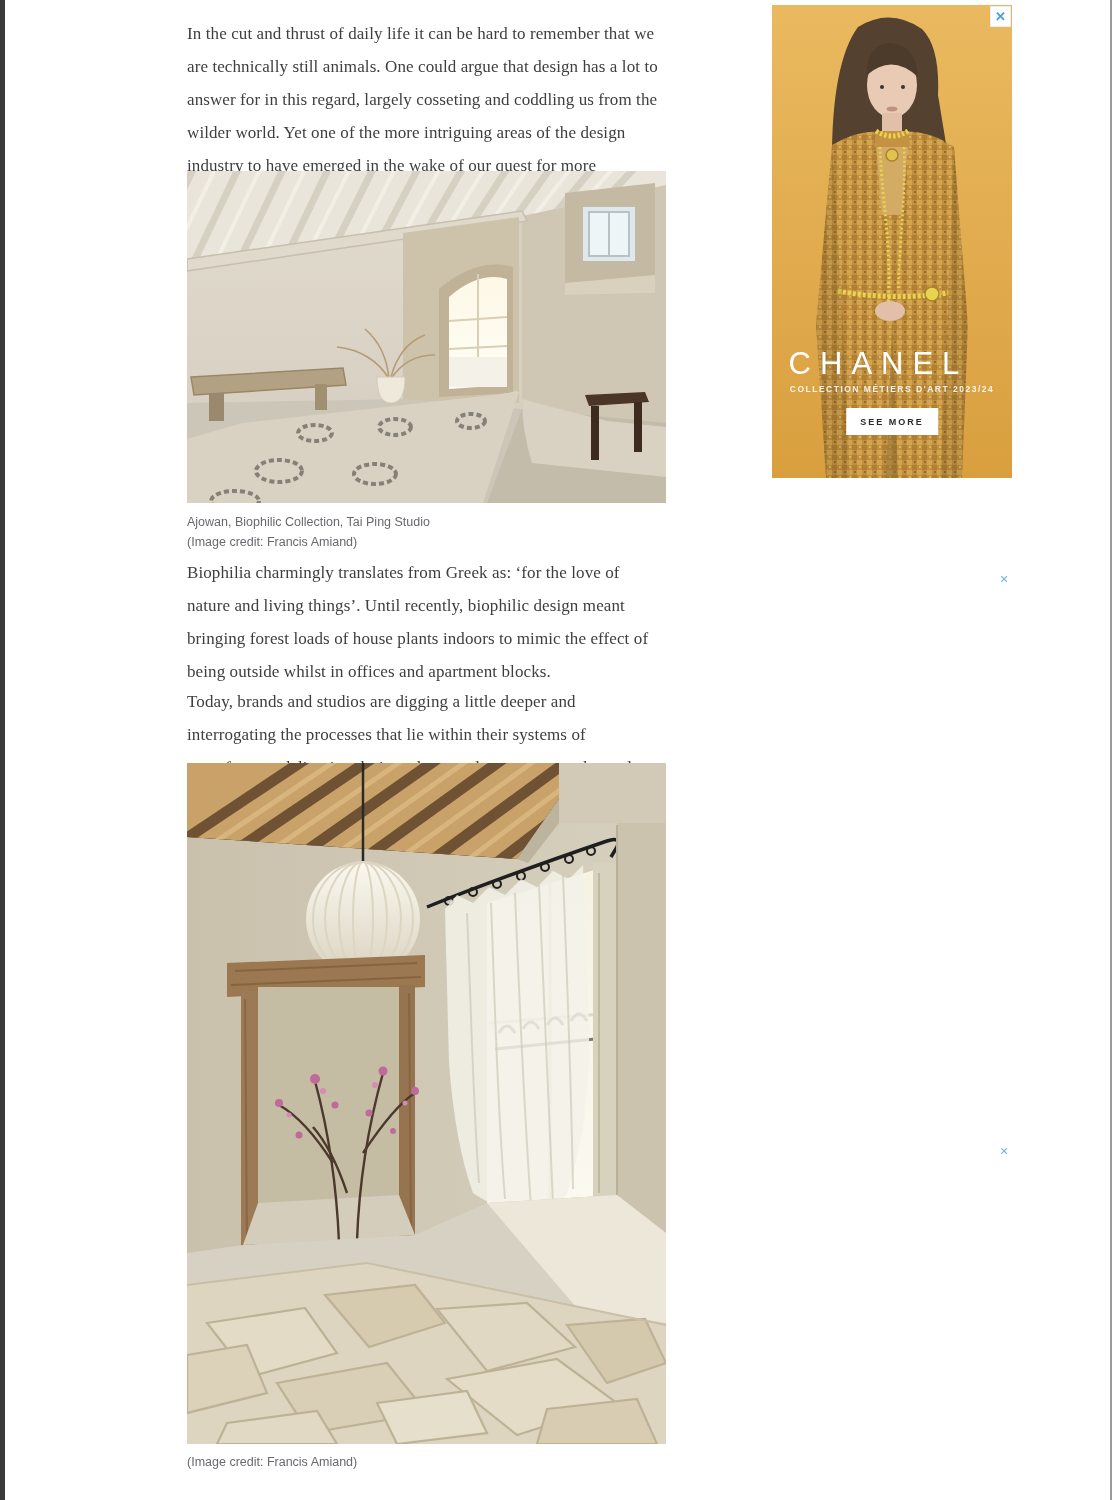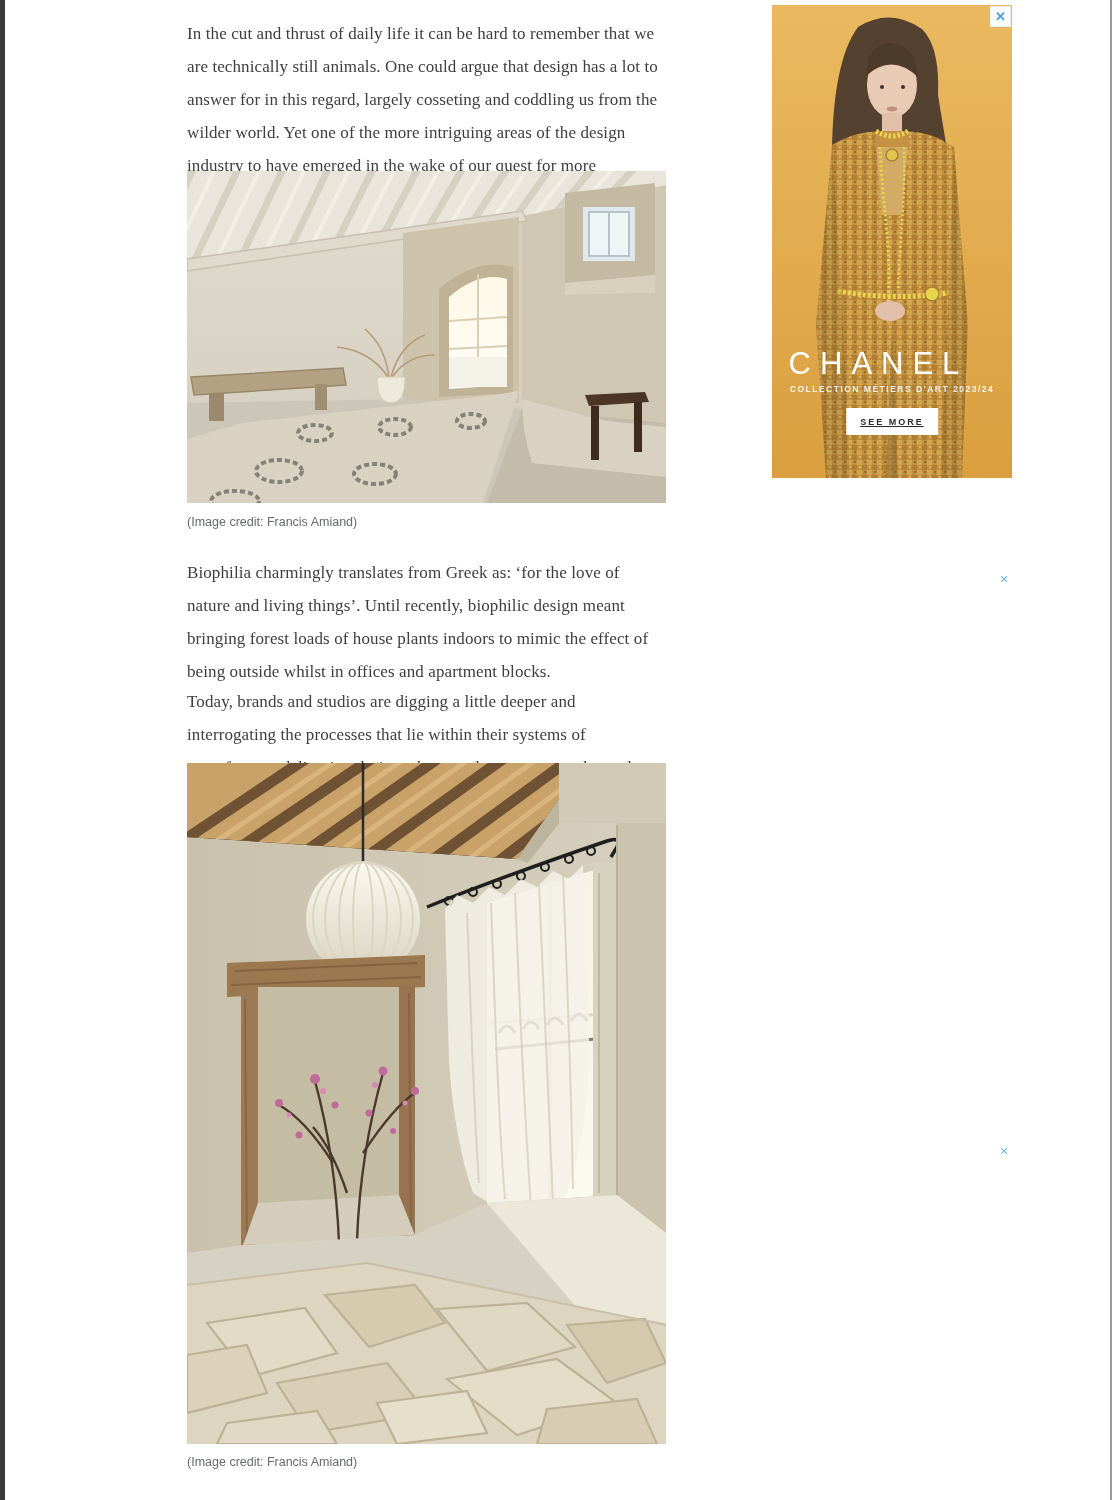--- a/index.html
+++ b/index.html
@@ -57,21 +57,20 @@
     text-align: center; color: rgba(255,255,255,0.88);
     font-family: "Liberation Sans", sans-serif;
     font-size: 8.5px; font-weight: bold; letter-spacing: 1.5px; white-space: nowrap;
   }
   .ad-cta {
     position: absolute; left: 50%; top: 403px; transform: translateX(-50%);
     background: #ffffff; border: none; height: 27px; padding: 0 14px;
     font-family: "Liberation Sans", sans-serif;
     font-size: 9px; font-weight: bold; letter-spacing: 2px; color: #2b2b2b;
     cursor: pointer;
-    text-decoration: underline;
   }
   .ad-close {
     position: absolute; right: 1px; top: 1px; width: 19px; height: 19px;
     background: #ffffff; border: 1px solid #e6eef5;
     display: flex; align-items: center; justify-content: center;
     font-family: "Liberation Sans", sans-serif;
     font-size: 13px; font-weight: bold; color: #4a9fd8; cursor: pointer;
   }
   .slot-close {
     position: absolute; width: 14px; height: 14px;
@@ -190,20 +189,21 @@
       </g>
       <path d="M190,206 Q190,232 204,232 Q218,232 218,206 Z" fill="#efe9db" stroke="#d4ccba" stroke-width="1"></path>
 
       <polygon points="398,224 458,221 462,231 402,235" fill="#4a3526"></polygon>
       <rect x="404" y="235" width="8" height="54" fill="#3c2b1e"></rect>
       <rect x="447" y="231" width="8" height="50" fill="#3c2b1e"></rect>
     </svg>
   </div>
 
   <div class="caption-block cap1">
+    <div>Ajowan, Biophilic Collection, Tai Ping Studio</div>
     <div>(Image credit: Francis Amiand)</div>
   </div>
 
   <p class="para p2">Biophilia charmingly translates from Greek as: ‘for the love of nature and living things’. Until recently, biophilic design meant bringing forest loads of house plants indoors to mimic the effect of being outside whilst in offices and apartment blocks.</p>
   <p class="para p3">Today, brands and studios are digging a little deeper and interrogating the processes that lie within their systems of manufacture, delivering designs that are closer to nature themselves.</p>
 
   <div class="figure fig2">
     <svg viewBox="0 0 479 681" preserveAspectRatio="none">
       <defs>
         <linearGradient id="wall2" x1="0" y1="0" x2="1" y2="0">

